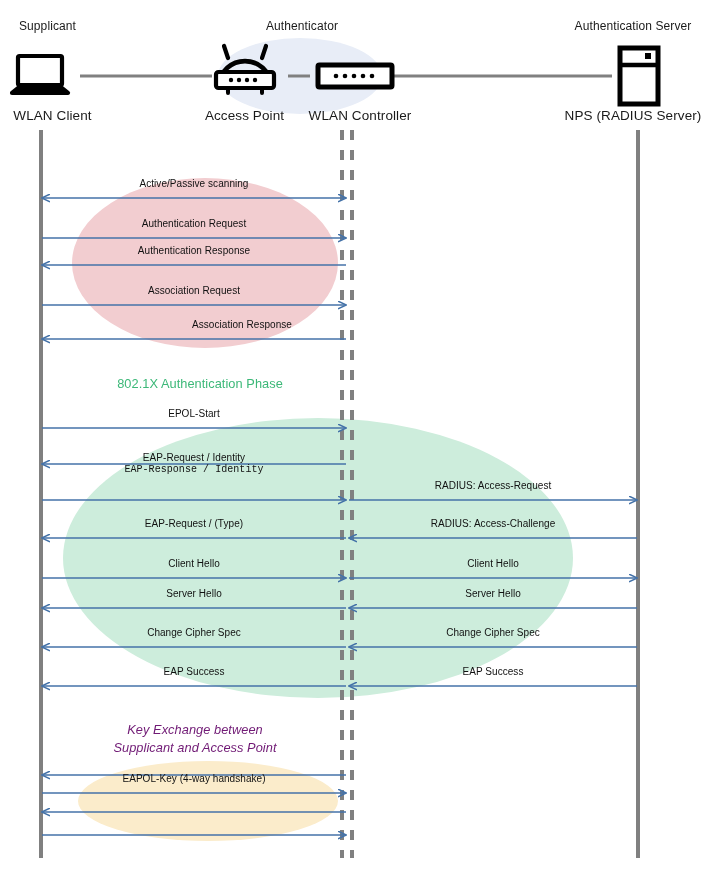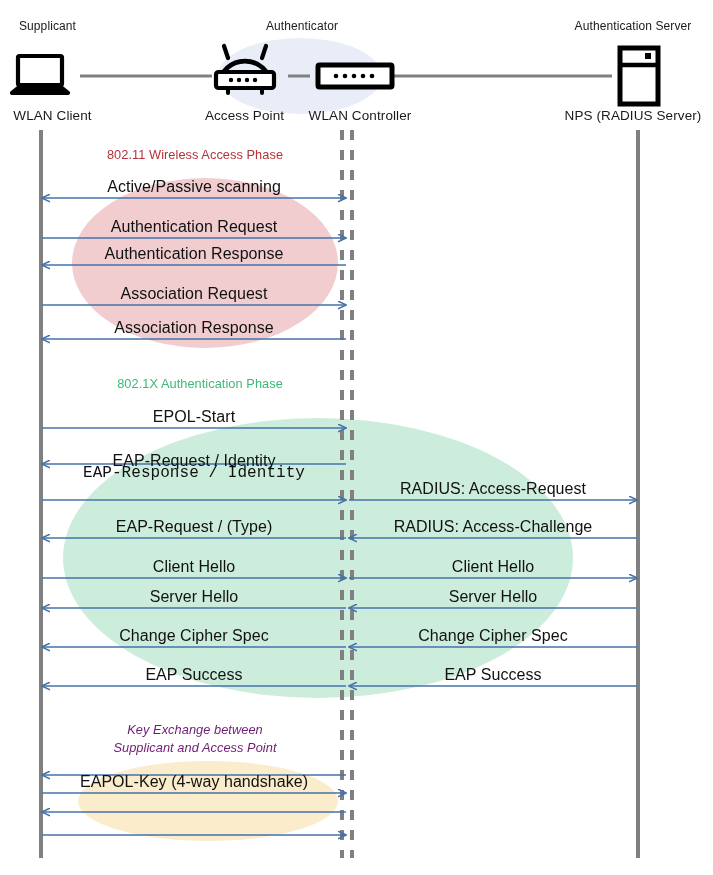--- a/index.html
+++ b/index.html
@@ -13,21 +13,21 @@
 
   .node-title{
     position:absolute;font-size:12px;color:#1a1a1a;white-space:nowrap;
     text-align:center;letter-spacing:0.1px;
   }
   .node-caption{
     position:absolute;font-size:13.5px;color:#1a1a1a;white-space:nowrap;
     text-align:center;letter-spacing:0.1px;
   }
   .msg-label{
-    position:absolute;font-size:16px;color:#111111;white-space:nowrap;
+    position:absolute;font-size:10px;color:#111111;white-space:nowrap;
     text-align:center;letter-spacing:0.05px;
   }
   .phase-label{
     position:absolute;font-size:12.8px;white-space:nowrap;text-align:center;
     letter-spacing:0.05px;
   }
   .phase-label.multi{white-space:normal;line-height:18px;}
   .ph-80211{color:#b43338;}
   .ph-8021x{color:#3cb878;}
   .ph-key{color:#701a75;font-style:italic;}
@@ -129,35 +129,34 @@
   <div class="node-caption" style="left:0px;top:108px;width:105px;">WLAN Client</div>
 
   <div class="node-title" style="left:242px;top:19px;width:120px;">Authenticator</div>
   <div class="node-caption" style="left:192px;top:108px;width:105px;">Access Point</div>
 
   <div class="node-caption" style="left:300px;top:108px;width:120px;">WLAN Controller</div>
 
   <div class="node-title" style="left:553px;top:19px;width:160px;">Authentication Server</div>
   <div class="node-caption" style="left:553px;top:108px;width:160px;">NPS (RADIUS Server)</div>
 
-  <div class="phase-label ph-80211" style="left:80px;top:147px;width:230px;">802.11 Wireless Access Phase</div>
 
   <div class="phase-label ph-8021x" style="left:90px;top:376px;width:220px;">802.1X Authentication Phase</div>
 
   <div class="phase-label ph-key multi" style="left:80px;top:721px;width:230px;">
     <span>Key Exchange between</span><br>
     <span>Supplicant and Access Point</span>
   </div>
 
   <div id="label-layer">
       <div class="msg-label" style="left: 44px; width: 300px; top: 178px;">Active/Passive scanning</div>
       <div class="msg-label" style="left: 44px; width: 300px; top: 218px;">Authentication Request</div>
       <div class="msg-label" style="left: 44px; width: 300px; top: 245px;">Authentication Response</div>
       <div class="msg-label" style="left: 44px; width: 300px; top: 285px;">Association Request</div>
-      <div class="msg-label" style="left: 44px; width: 300px; top: 319px;">Association Response</div>
+      <div class="msg-label" style="left: 44px; width: 300px; top: 319px; padding-left: 48px;">Association Response</div>
       <div class="msg-label" style="left: 44px; width: 300px; top: 408px;">EPOL-Start</div>
       <div class="msg-label" style="left: 44px; width: 300px; top: 444px; margin-top: 8px;">EAP-Request / Identity</div>
       <div class="msg-label" style="left: 44px; width: 300px; top: 464px; font-family: Liberation Mono, monospace;">EAP-Response / Identity</div>
       <div class="msg-label" style="left: 44px; width: 300px; top: 518px;">EAP-Request / (Type)</div>
       <div class="msg-label" style="left: 44px; width: 300px; top: 558px;">Client Hello</div>
       <div class="msg-label" style="left: 44px; width: 300px; top: 588px;">Server Hello</div>
       <div class="msg-label" style="left: 44px; width: 300px; top: 627px;">Change Cipher Spec</div>
       <div class="msg-label" style="left: 44px; width: 300px; top: 666px;">EAP Success</div>
       <div class="msg-label" style="left: 44px; width: 300px; top: 773px;">EAPOL-Key (4-way handshake)</div>
       <div class="msg-label" style="left: 343px; width: 300px; top: 480px;">RADIUS: Access-Request</div>

